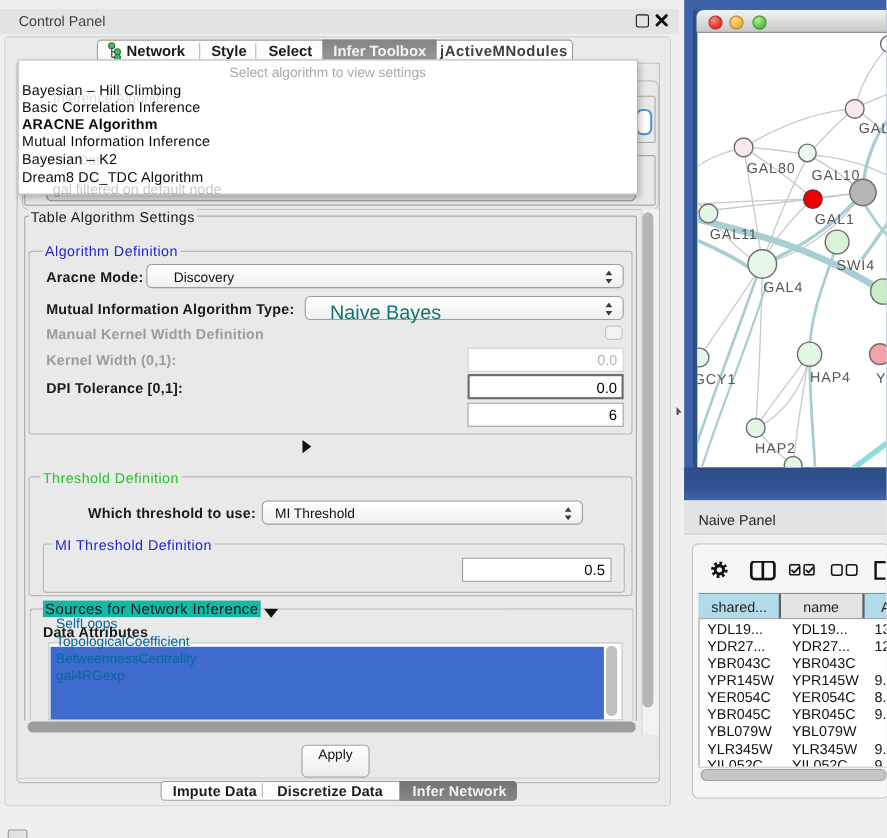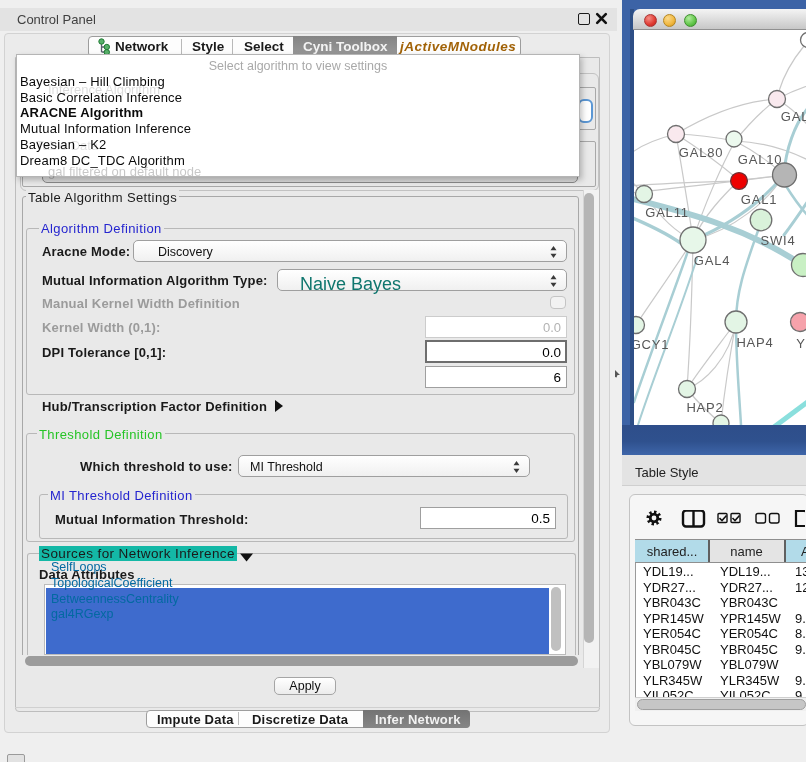--- a/index.html
+++ b/index.html
@@ -33,22 +33,22 @@
   <div class="abs" style="left:232px;top:39px;width:1px;height:15px;background:#b9b9b9;"></div>
   <svg class="abs" style="left:98px;top:38px;" width="13" height="16" viewBox="0 0 13 16">
     <path d="M3.5 5 V 14 M3.5 9 H 8.5 M3.5 14 H 8.5" fill="none" stroke="#5a5f6e" stroke-width="1.3"></path>
     <circle cx="3.5" cy="3.5" r="2.7" fill="#58b06a" stroke="#1e7a33" stroke-width="1"></circle>
     <circle cx="8.8" cy="9" r="2.7" fill="#58b06a" stroke="#1e7a33" stroke-width="1"></circle>
     <circle cx="8.8" cy="14.2" r="2.7" fill="#58b06a" stroke="#1e7a33" stroke-width="1"></circle>
   </svg>
   <div class="abs b" style="left:115px;top:39px;font-size:13.5px;color:#1a1a1a;">Network</div>
   <div class="abs b" style="left:192px;top:39px;font-size:13.5px;color:#1a1a1a;">Style</div>
   <div class="abs b" style="left:244px;top:39px;font-size:13.5px;color:#1a1a1a;">Select</div>
-  <div class="abs b" style="left:303px;top:39px;font-size:13.5px;color:#f3f3f3;">Cyni Toolbox</div>
-  <div class="abs b" style="left:400px;top:39px;font-size:13.5px;letter-spacing:0.5px;color:#a16207;font-style:italic;">jActiveMNodules</div>
+  <div class="abs b" style="left:303px;top:39px;font-size:13.5px;color:#f3f3f3;">Infer Toolbox</div>
+  <div class="abs b" style="left:400px;top:39px;font-size:13.5px;letter-spacing:0.5px;color:#404040;">jActiveMNodules</div>
 
   <div class="abs" style="left:15px;top:57px;width:585px;height:655px;background:#e9e9e9;border:1px solid #bdbdbd;border-radius:0 0 4px 4px;box-sizing:border-box;"></div>
 
   <div class="abs" style="left:20px;top:73px;width:579px;height:118px;background:#e9e9e9;border:1px solid #c2c2c2;border-radius:6px;box-sizing:border-box;"></div>
   <div class="abs" style="left:22px;top:87px;width:574px;height:43px;background:#e9e9e9;border:1px solid #a8a8a8;border-radius:2px;box-sizing:border-box;"></div>
   <div class="abs" style="left:578px;top:99px;width:15px;height:24px;background:#fff;border:2.5px solid #5b97d4;border-radius:6px;box-sizing:border-box;"></div>
   <div class="abs" style="left:22px;top:141px;width:574px;height:46px;background:#e9e9e9;border:1px solid #a8a8a8;border-radius:2px;box-sizing:border-box;"></div>
   <div class="abs" style="left:42px;top:158px;width:536px;height:25px;background:linear-gradient(#f2f2f2,#d8d8d8);border:1px solid #8a8a8a;border-radius:5px;box-sizing:border-box;"></div>
 
   <div class="abs" style="left:22px;top:196px;width:555px;height:462px;border:1px solid #a8a8a8;border-radius:3px;"></div>
@@ -82,60 +82,58 @@
   <div class="abs" style="left:425px;top:316px;width:142px;height:22px;background:#fff;border:1px solid #cccccc;box-sizing:border-box;"></div>
   <div class="abs" style="left:425px;top:320px;width:136px;text-align:right;font-size:13px;color:#b3b3b3;">0.0</div>
 
   <div class="abs lbl" style="left:42px;top:345px;">DPI Tolerance [0,1]:</div>
   <div class="abs" style="left:425px;top:340px;width:142px;height:23px;background:#fff;border:2px solid #6e6e6e;box-sizing:border-box;"></div>
   <div class="abs" style="left:425px;top:345px;width:136px;text-align:right;font-size:13.5px;color:#000;">0.0</div>
 
   <div class="abs" style="left:425px;top:366px;width:142px;height:22px;background:#fff;border:1px solid #9f9f9f;box-sizing:border-box;"></div>
   <div class="abs" style="left:425px;top:370px;width:136px;text-align:right;font-size:13.5px;color:#000;">6</div>
 
-  <div class="abs lbl" style="left:42px;top:399px;">Hub/Transcription Factor Definition</div>
   <svg class="abs" style="left:274px;top:400px;" width="10" height="12" viewBox="0 0 10 12">
       <path d="M1 0 L9 6 L1 12 Z" fill="#111"></path>
     </svg>
 
   <div class="abs" style="left:26px;top:433px;width:547px;height:107px;border:1px solid #b8b8b8;border-radius:3px;"></div>
   <div class="abs glbl" style="left:37px;top:427px;padding:0 2px;background:#e9e9e9;color:#27c427;">Threshold Definition</div>
 
   <div class="abs lbl" style="left:80px;top:459px;">Which threshold to use:</div>
   <div class="abs combo" style="left:238px;top:455px;width:292px;height:22px;">
       <svg width="7" height="12" style="position:absolute;right:9px;top:5px;">
         <path d="M3.5 0 L6.5 4.3 L0.5 4.3 Z" fill="#3a3a3a"></path>
         <path d="M0.5 7.7 L6.5 7.7 L3.5 12 Z" fill="#3a3a3a"></path>
       </svg>
     </div>
   <div class="abs" style="left:250px;top:460px;font-size:12.5px;color:#111;">MI Threshold</div>
 
   <div class="abs" style="left:39px;top:494px;width:527px;height:43px;border:1px solid #b8b8b8;border-radius:3px;"></div>
   <div class="abs glbl" style="left:48px;top:488px;padding:0 2px;background:#e9e9e9;color:#2525cf;">MI Threshold Definition</div>
-  <div class="abs lbl" style="left:55px;top:512px;">Mutual Information Threshold:</div>
   <div class="abs" style="left:420px;top:507px;width:136px;height:22px;background:#fff;border:1px solid #9f9f9f;box-sizing:border-box;"></div>
   <div class="abs" style="left:420px;top:511px;width:130px;text-align:right;font-size:13.5px;color:#000;">0.5</div>
 
   <div class="abs" style="left:27px;top:553px;width:547px;height:104px;border:1px solid #b8b8b8;border-radius:3px 3px 0 0;border-bottom:none;"></div>
   <div class="abs glbl" style="left:39px;top:546px;padding:0 2px;background:#14b8a6;font-size:13.5px;">Sources for Network Inference</div>
   <svg class="abs" style="left:240px;top:553px;" width="13" height="9" viewBox="0 0 13 9">
       <path d="M0 0.5 L13 0.5 L6.5 8.5 Z" fill="#111"></path>
     </svg>
   <div class="abs lbl" style="left:39px;top:567px;">Data Attributes</div>
   <div class="abs" style="left:44px;top:584px;width:522px;height:71px;background:#fff;border:1px solid #bbb;box-sizing:border-box;"></div>
   <div class="abs" style="left:46px;top:588px;width:503px;height:66px;background:#3e6bcd;"></div>
   <div class="abs" style="left:51px;top:560px;font-size:12.5px;color:#0369a1;line-height:15.8px;">SelfLoops<br>TopologicalCoefficient<br>BetweennessCentrality<br>gal4RGexp</div>
   <div class="abs" style="left:551px;top:587px;width:10px;height:64px;background:#c0c0c0;border-radius:5px;"></div>
 
   <div class="abs" style="left:583px;top:190px;width:15px;height:478px;background:#f2f2f2;border-left:1px solid #d5d5d5;"></div>
   <div class="abs" style="left:584px;top:193px;width:10px;height:450px;background:#b5b5b5;border-radius:6px;"></div>
   <div class="abs" style="left:20px;top:655px;width:563px;height:13px;background:#eaeaea;"></div>
   <div class="abs" style="left:25px;top:656px;width:553px;height:10px;background:#9c9c9c;border-radius:5px;"></div>
 
-  <div class="abs" style="left:274px;top:677px;width:62px;height:18px;background:linear-gradient(#ffffff,#ececec);border:1px solid #a5a5a5;border-radius:5px;box-sizing:border-box;text-align:center;font-size:12.5px;color:#111;line-height:16px;">Apply</div>
+  <div class="abs" style="left:274px;top:677px;width:62px;height:30px;background:linear-gradient(#ffffff,#ececec);border:1px solid #a5a5a5;border-radius:5px;box-sizing:border-box;text-align:center;font-size:12.5px;color:#111;line-height:16px;">Apply</div>
 
   <div class="abs" style="left:15px;top:707px;width:585px;height:1px;background:#d0d0d0;"></div>
   <div class="abs" style="left:146px;top:710px;width:324px;height:18px;background:#fdfdfd;border:1px solid #9d9d9d;border-radius:4px;box-sizing:border-box;"></div>
   <div class="abs" style="left:363px;top:710px;width:107px;height:18px;background:linear-gradient(#737373,#868686);border-radius:0 4px 4px 0;"></div>
   <div class="abs" style="left:238px;top:712px;width:1px;height:13px;background:#b9b9b9;"></div>
   <div class="abs b" style="left:157px;top:711.5px;font-size:13px;letter-spacing:0.2px;color:#1a1a1a;">Impute Data</div>
   <div class="abs b" style="left:252px;top:711.5px;font-size:13px;letter-spacing:0.2px;color:#1a1a1a;">Discretize Data</div>
   <div class="abs b" style="left:375px;top:711.5px;font-size:13px;letter-spacing:0.2px;color:#f2f2f2;">Infer Network</div>
 
   <div class="abs" style="left:7px;top:754px;width:16px;height:8px;background:#e2e2e2;border:1px solid #9a9a9a;border-radius:2px 2px 0 0;"></div>
@@ -220,21 +218,21 @@
       <text x="144" y="215" fill="#575757" font-size="13" letter-spacing="0.8" text-anchor="middle">SWI4</text>
       <text x="78" y="235" fill="#575757" font-size="13" letter-spacing="0.8" text-anchor="middle">GAL4</text>
       <text x="16" y="319" fill="#575757" font-size="13" letter-spacing="0.8" text-anchor="middle">GCY1</text>
       <text x="121" y="317" fill="#575757" font-size="13" letter-spacing="0.8" text-anchor="middle">HAP4</text>
       <text x="167" y="318" fill="#575757" font-size="13" letter-spacing="0.8" text-anchor="middle">Y</text>
       <text x="71" y="382" fill="#575757" font-size="13" letter-spacing="0.8" text-anchor="middle">HAP2</text>
     </svg>
 
   <div class="abs" style="left:622px;top:455px;width:184px;height:307px;background:#efefef;"></div>
   <div class="abs" style="left:622px;top:455px;width:184px;height:31px;background:#e3e3e3;border-bottom:1px solid #cfcfcf;box-sizing:border-box;"></div>
-  <div class="abs" style="left:635px;top:465px;font-size:13px;color:#222;">Table Style</div>
+  <div class="abs" style="left:635px;top:465px;font-size:13px;color:#222;">Naive Panel</div>
 
   <div class="abs" style="left:629px;top:494px;width:180px;height:232px;background:#f6f6f6;border:1px solid #c3c3c3;border-radius:6px;box-sizing:border-box;"></div>
 
   <svg class="abs" style="left:645px;top:510px;" width="160" height="18" viewBox="0 0 160 18">
       <path d="M9.00 0.40L11.91 0.98L10.99 3.20L12.68 4.32L14.37 2.63L16.02 5.09L13.80 6.01L14.20 8.00L16.60 8.00L16.02 10.91L13.80 9.99L12.68 11.68L14.37 13.37L11.91 15.02L10.99 12.80L9.00 13.20L9.00 15.60L6.09 15.02L7.01 12.80L5.32 11.68L3.63 13.37L1.98 10.91L4.20 9.99L3.80 8.00L1.40 8.00L1.98 5.09L4.20 6.01L5.32 4.32L3.63 2.63L6.09 0.98L7.01 3.20L9.00 2.80Z" fill="#111"></path>
       <circle cx="9" cy="8" r="2.4" fill="#f6f6f6"></circle>
       <rect x="38" y="0.5" width="21" height="16" rx="3" fill="none" stroke="#111" stroke-width="2.4"></rect>
       <line x1="48.5" y1="1" x2="48.5" y2="16" stroke="#111" stroke-width="2.4"></line>
       <g fill="none" stroke="#111" stroke-width="1.4">
         <rect x="73" y="3.5" width="9" height="9" rx="1"></rect>

